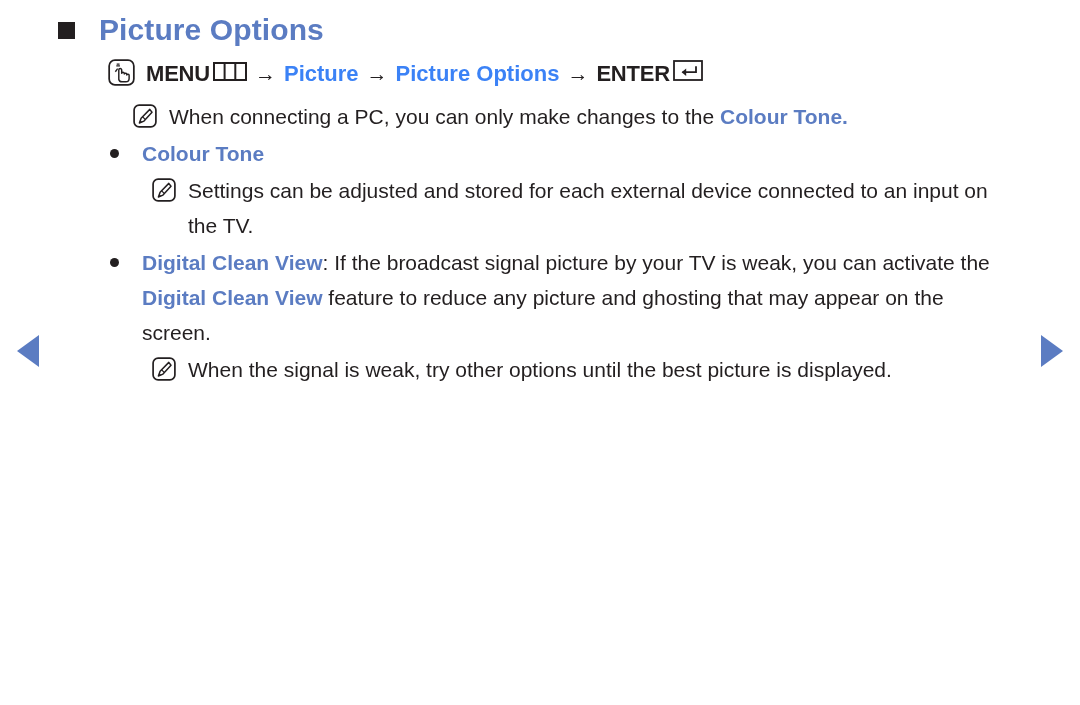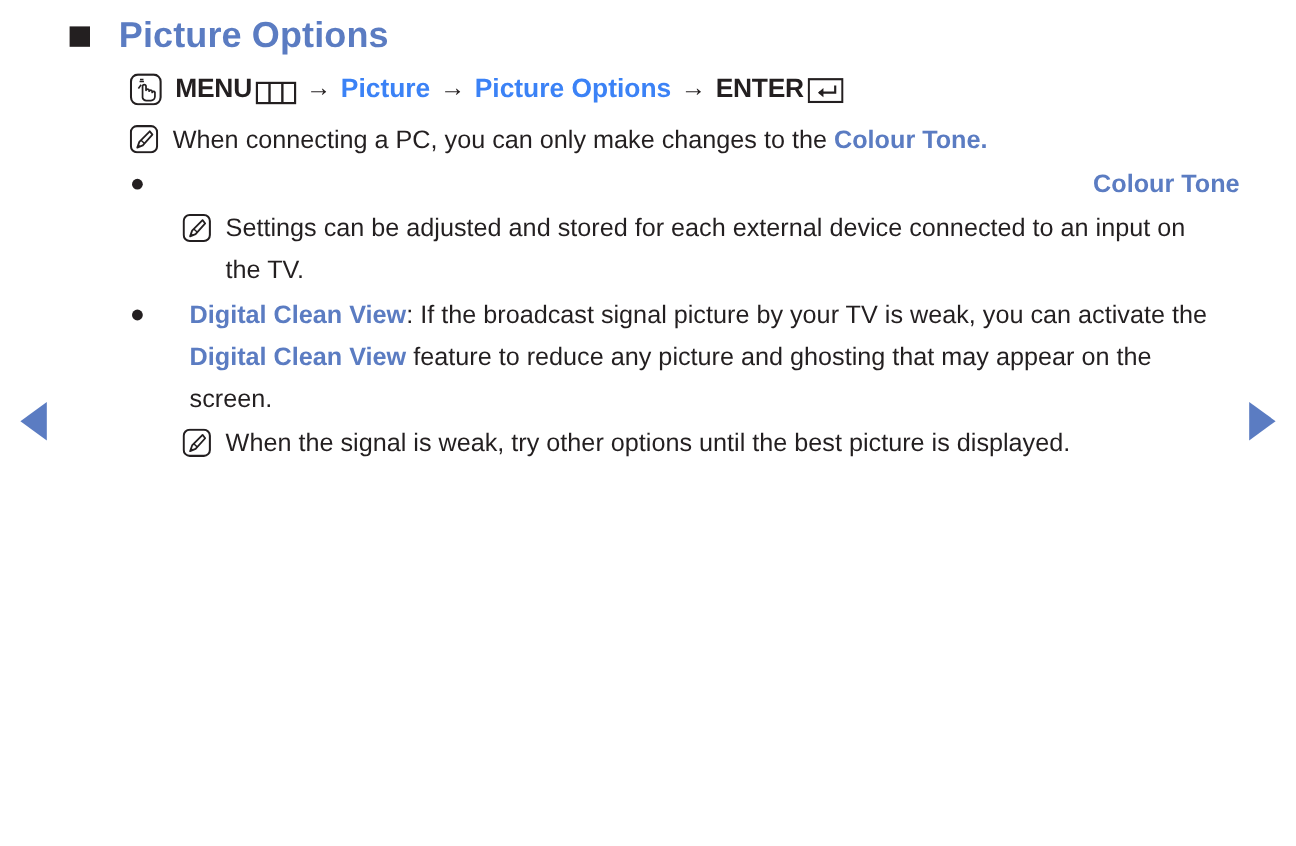--- a/index.html
+++ b/index.html
@@ -68,21 +68,20 @@
     font-size: 30px;
     font-weight: bold;
     color: #5b7cc2;
     line-height: 40px;
     letter-spacing: 0.1px;
   }
 
   
   .menupath {
     display: flex;
-    align-items: center;
     margin: 0 0 10px 50px;
     font-size: 22px;
     line-height: 30px;
     white-space: nowrap;
   }
   .menupath .label-strong {
     font-weight: bold;
     color: #231f20;
     letter-spacing: -0.2px;
   }
@@ -146,26 +145,26 @@
     font-size: 21px;
     line-height: 35px;
     color: #231f20;
   }
   .blue {
     color: #5b7cc2;
     font-weight: bold;
   }
 
   
-  .lvl-note    { margin-left: 50px; }
+  .lvl-note    { margin-left: 75px; }
   .lvl-bullet  { margin-left: 52px; }
   .lvl-subnote { margin-left: 94px; }
 
   .note-block   { margin-bottom: 2px; }
-  .bullet-block { margin-bottom: 2px; justify-content: space-between; }
+  .bullet-block { margin-bottom: 2px; }
 </style>
 </head>
 <body>
 
 <div class="page">
 
   <div class="nav-arrow prev"></div>
 
   <div class="nav-arrow next"></div>
 

